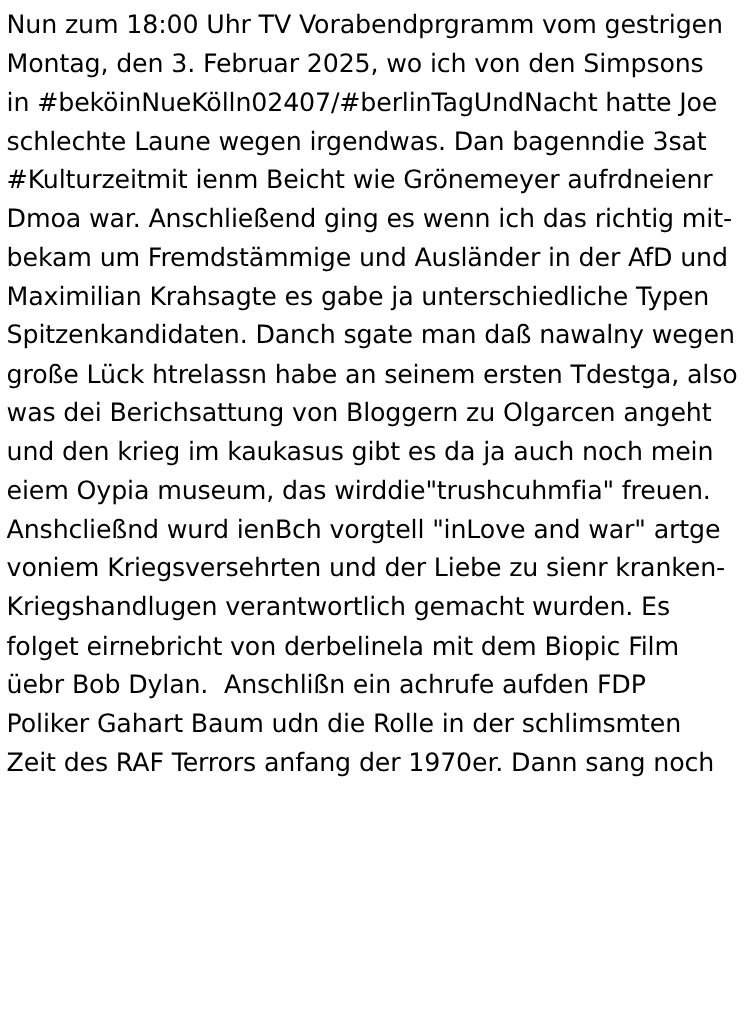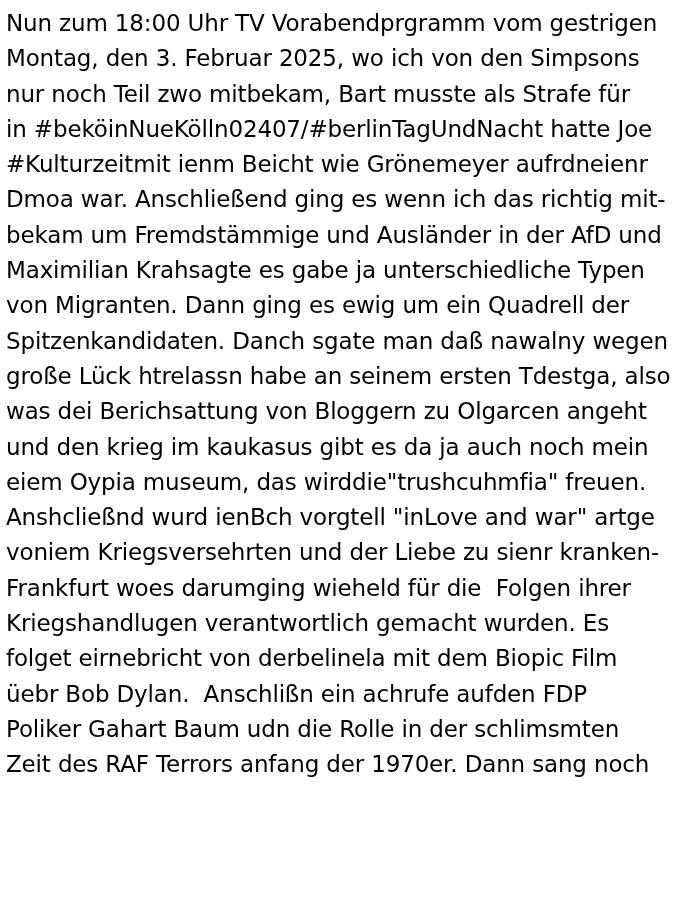--- a/index.html
+++ b/index.html
@@ -26,34 +26,32 @@
     letter-spacing: -0.15px;
     font-weight: 400;
   }
 </style>
 </head>
 <body>
 
 <div id="document-body">
   <div class="doc-line">Nun zum 18:00 Uhr TV Vorabendprgramm vom gestrigen</div>
   <div class="doc-line">Montag, den 3. Februar 2025, wo ich von den Simpsons</div>
-  <div class="doc-line">nur noch Teil zwo mitbekam, Bart musste als Strafe für</div>
   <div class="doc-line">in #beköinNueKölln02407/#berlinTagUndNacht hatte Joe</div>
+  <div class="doc-line">schlechte Laune wegen irgendwas. Dan bagenndie 3sat</div>
   <div class="doc-line">#Kulturzeitmit ienm Beicht wie Grönemeyer aufrdneienr</div>
   <div class="doc-line">Dmoa war. Anschließend ging es wenn ich das richtig mit-</div>
   <div class="doc-line">bekam um Fremdstämmige und Ausländer in der AfD und</div>
   <div class="doc-line">Maximilian Krahsagte es gabe ja unterschiedliche Typen</div>
-  <div class="doc-line">von Migranten. Dann ging es ewig um ein Quadrell der</div>
   <div class="doc-line">Spitzenkandidaten. Danch sgate man daß nawalny wegen</div>
   <div class="doc-line">große Lück htrelassn habe an seinem ersten Tdestga, also</div>
   <div class="doc-line">was dei Berichsattung von Bloggern zu Olgarcen angeht</div>
   <div class="doc-line">und den krieg im kaukasus gibt es da ja auch noch mein</div>
   <div class="doc-line">eiem Oypia museum, das wirddie"trushcuhmfia" freuen.</div>
   <div class="doc-line">Anshcließnd wurd ienBch vorgtell "inLove and war" artge</div>
   <div class="doc-line">voniem Kriegsversehrten und der Liebe zu sienr kranken-</div>
-  <div class="doc-line">Frankfurt woes darumging wieheld für die  Folgen ihrer</div>
   <div class="doc-line">Kriegshandlugen verantwortlich gemacht wurden. Es</div>
   <div class="doc-line">folget eirnebricht von derbelinela mit dem Biopic Film</div>
   <div class="doc-line">üebr Bob Dylan.  Anschlißn ein achrufe aufden FDP</div>
   <div class="doc-line">Poliker Gahart Baum udn die Rolle in der schlimsmten</div>
   <div class="doc-line">Zeit des RAF Terrors anfang der 1970er. Dann sang noch</div>
 
 </div>
 
 </body></html>

